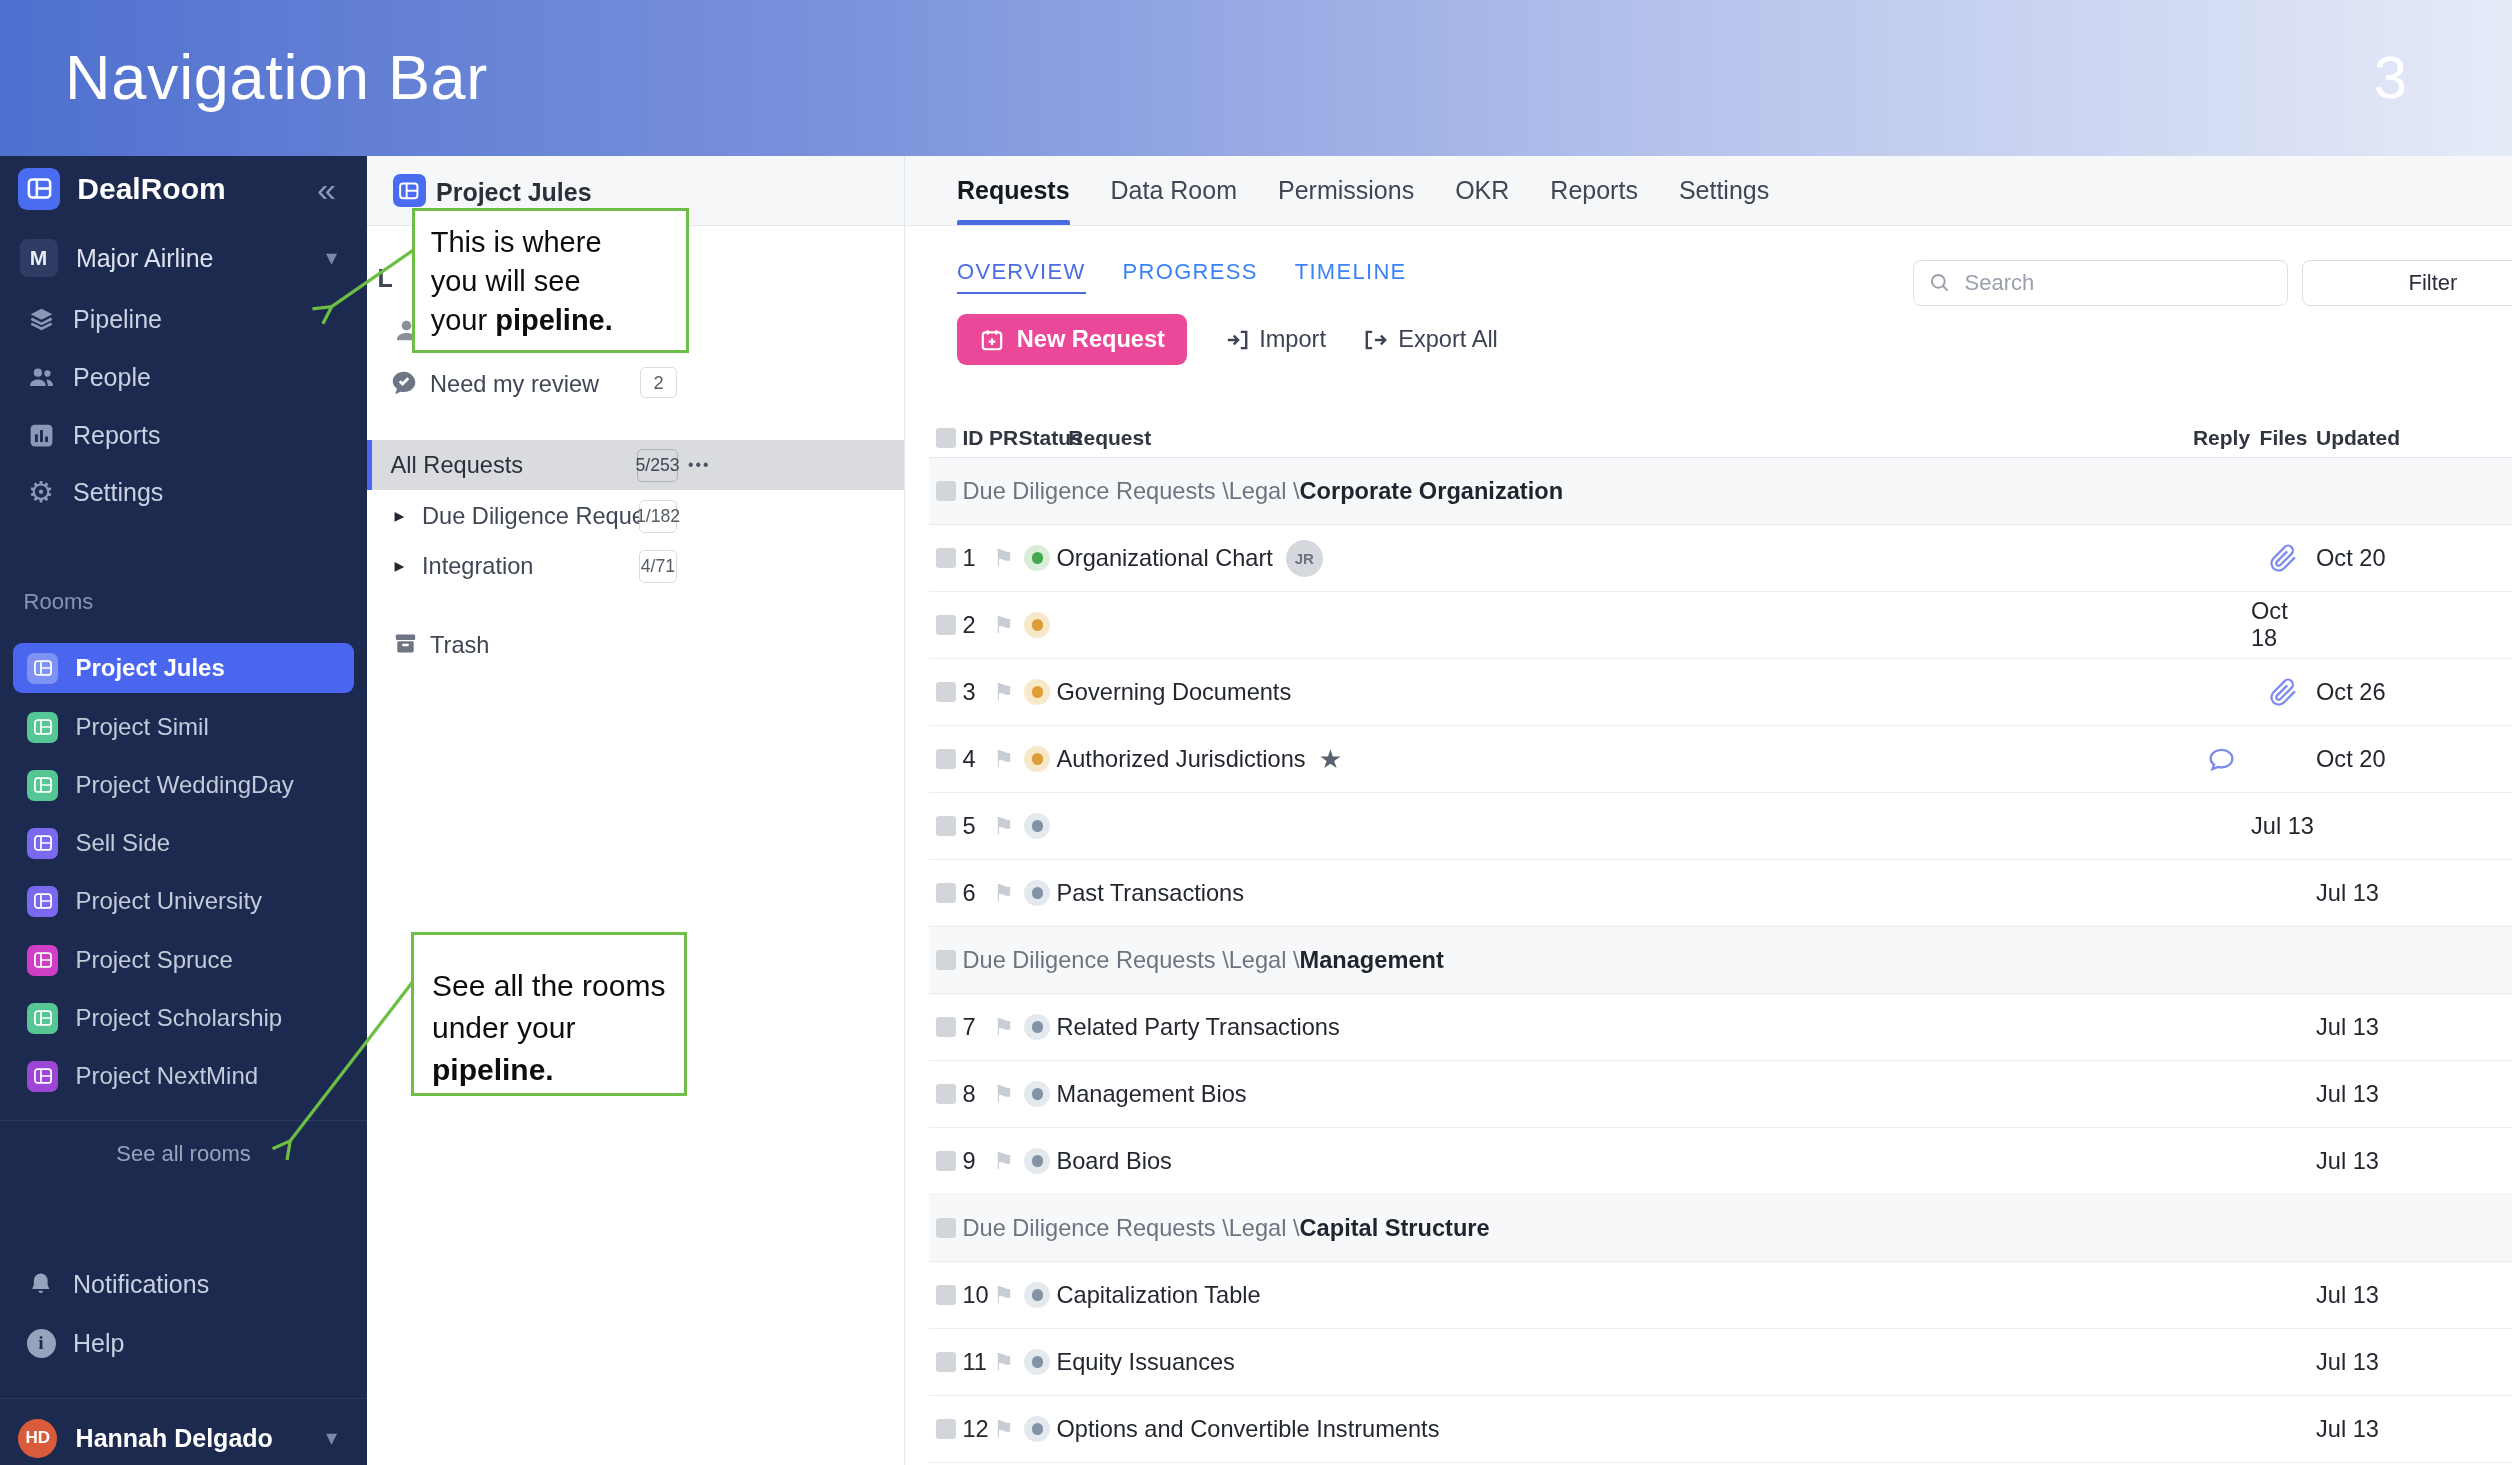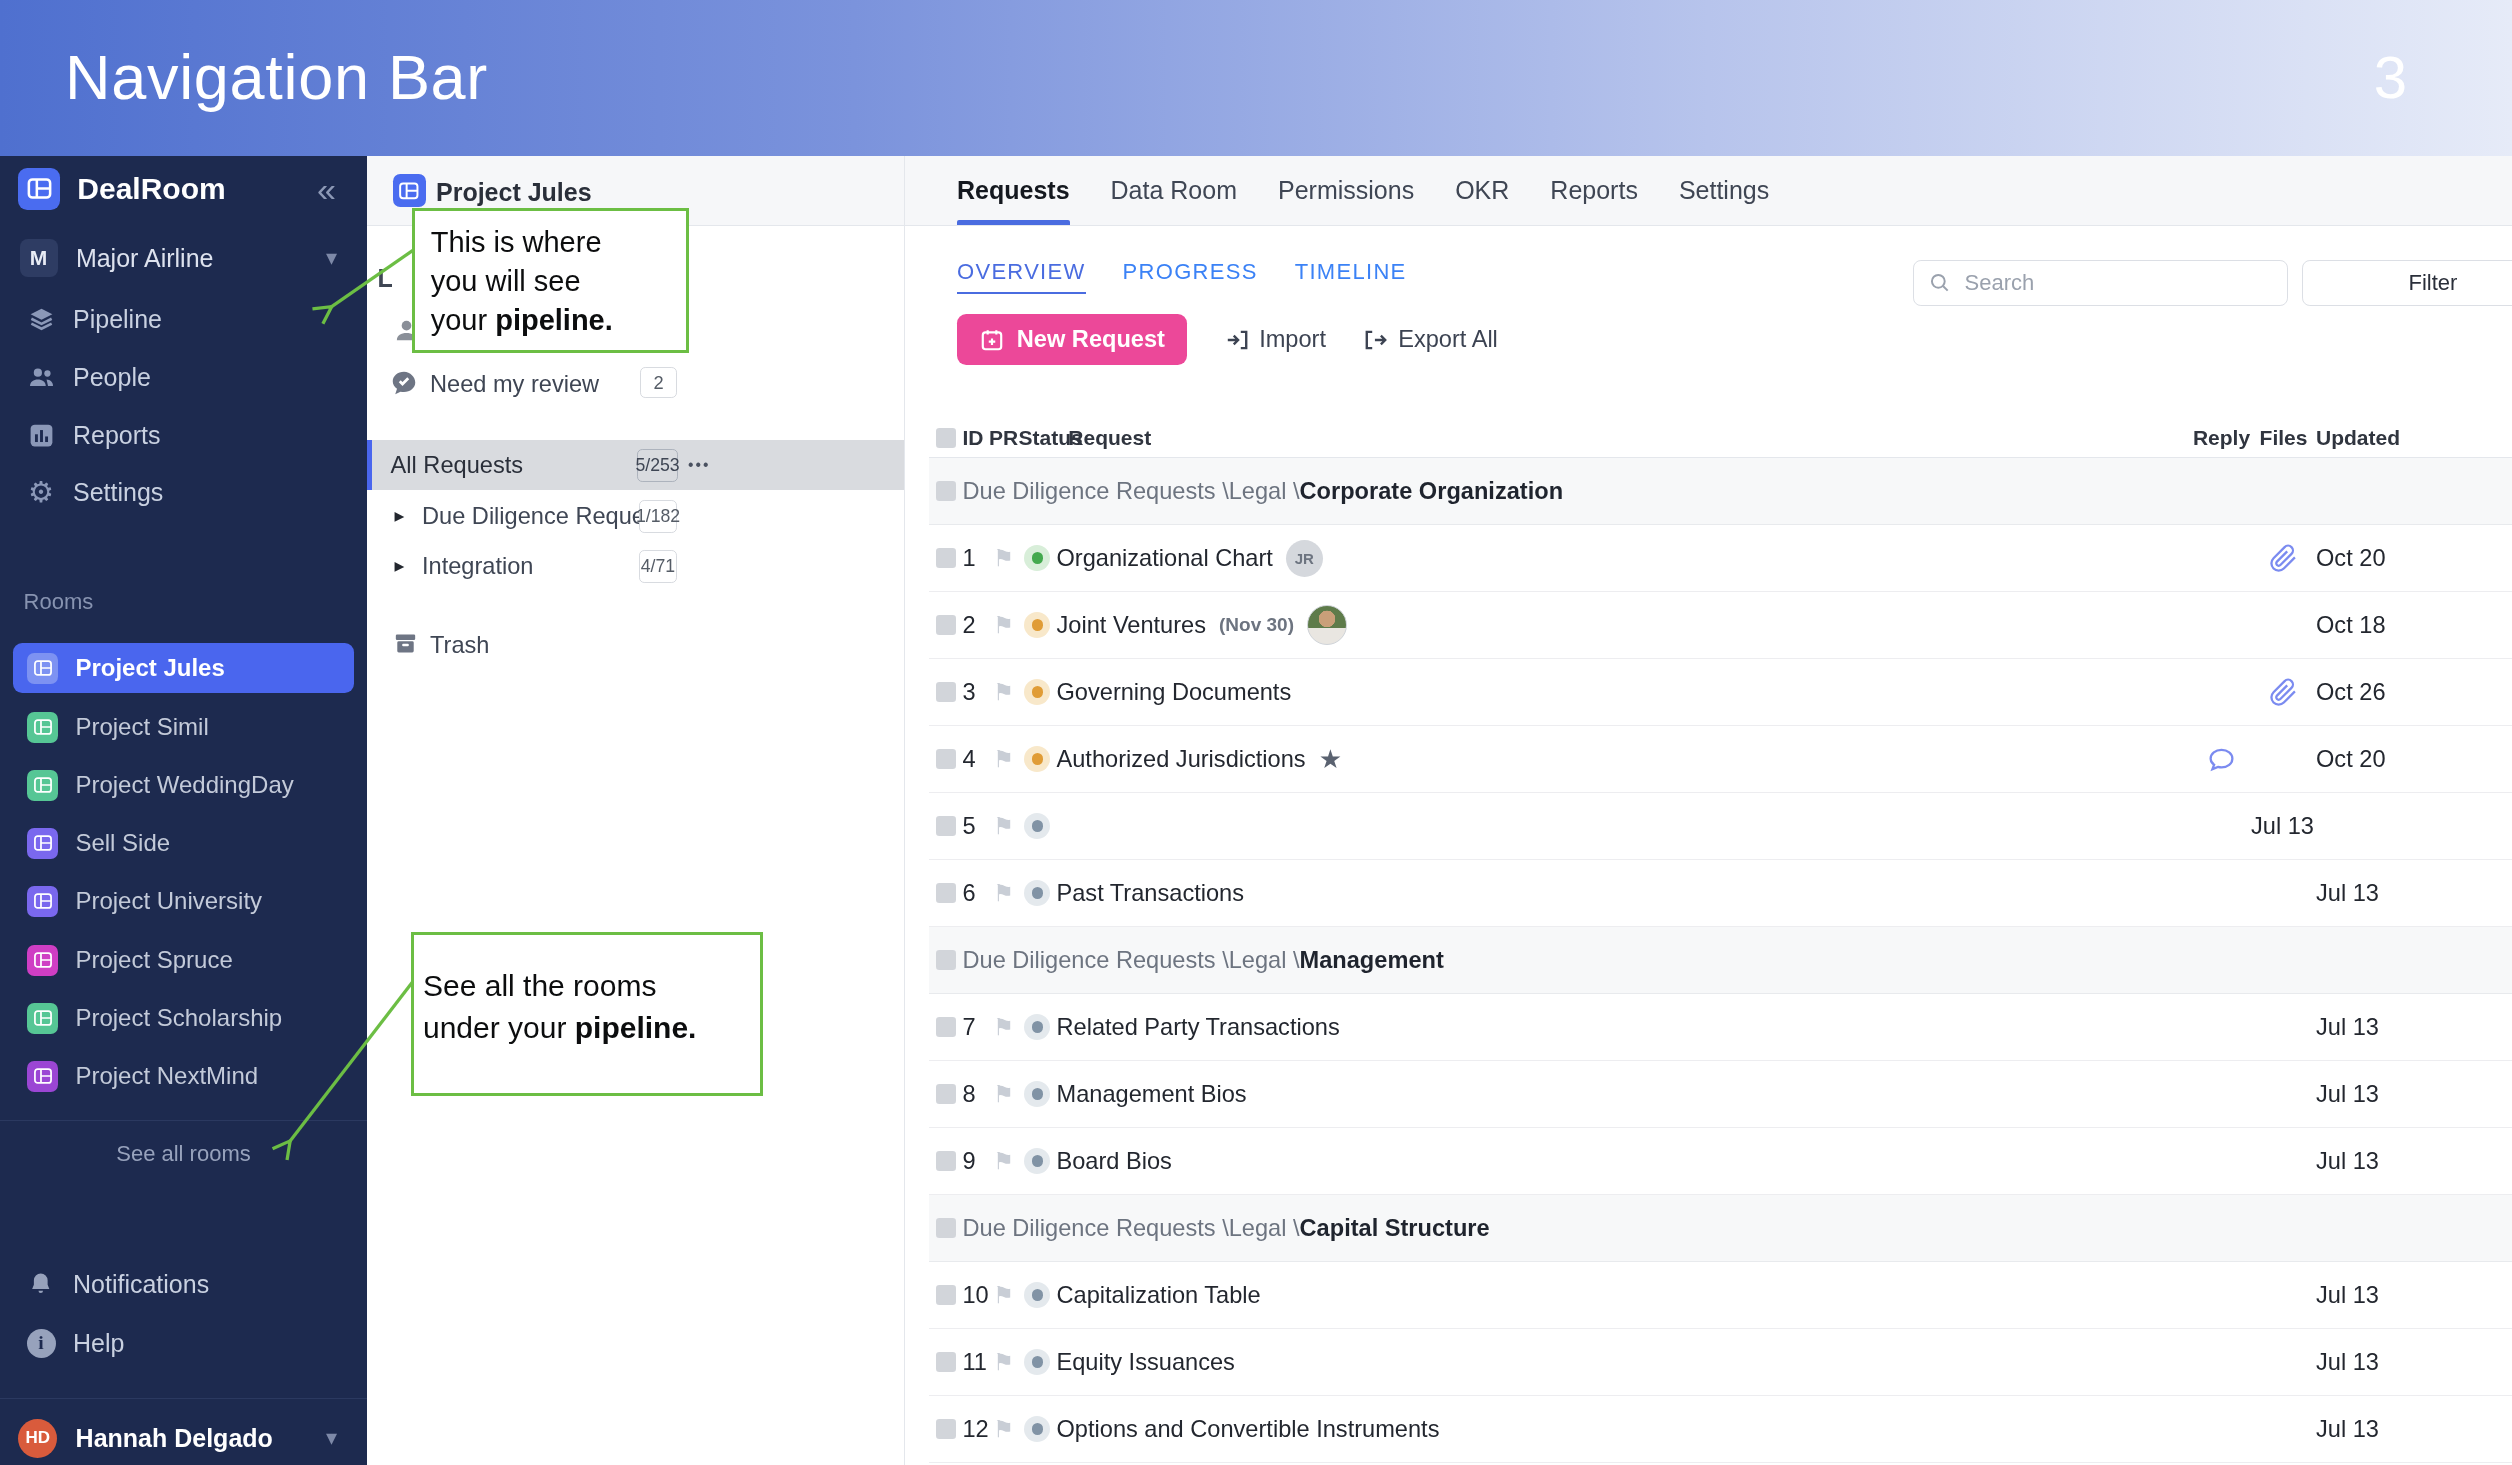--- a/index.html
+++ b/index.html
@@ -115,21 +115,21 @@
   .star{font-size:26px;color:#5a6270;line-height:1;}
   .creply,.cfiles{display:flex;justify-content:center;}
   .cupdated{font-size:23.6px;color:#23272f;}
   .gtext{grid-column:2 / 9;font-size:23.6px;color:#6d7480;}
   .gtext b{color:#1f242e;font-weight:700;}
   
   .overlay{position:absolute;left:0;top:0;z-index:48;pointer-events:none;}
   .callout{position:absolute;background:#fff;border:3.9px solid #6cbe44;box-sizing:border-box;z-index:50;color:#0c0d0e;}
   .callout .txt{white-space:pre-wrap;}
   #callout1{left:412px;top:208px;width:277px;height:145px;padding:11.8px 0 0 15.7px;font-size:29px;line-height:39px;}
-  #callout2{left:411px;top:932px;width:352px;height:164px;padding:30px 0 0 9px;font-size:30px;line-height:42px;}
+  #callout2{left:411px;top:932px;width:276px;height:164px;padding:30px 0 0 18px;font-size:30px;line-height:42px;}
 </style>
 </head>
 <body>
 
 <div id="app">
 
   <div class="banner">
     <div class="banner-title">Navigation Bar</div>
     <div class="banner-num">3</div>
   </div>
@@ -446,25 +446,20 @@
           </div>
           <div class="trow titem">
             <span class="cb"></span>
             <span class="cid">2</span>
             <span class="cflag">⚑</span>
             <span class="cdot">
               <span class="ring s-amber">
                 <span class="core" style="background:#e09c36"></span>
               </span>
             </span>
-            <div class="ctitle">
-              <span>Joint Ventures</span>
-              <span class="due">(Nov 30)</span>
-              <span class="avatar-photo"></span>
-            </div>
             <span class="creply"></span>
             <span class="cfiles"></span>
             <span class="cupdated">Oct 18</span>
           </div>
           <div class="trow titem">
             <span class="cb"></span>
             <span class="cid">3</span>
             <span class="cflag">⚑</span>
             <span class="cdot">
               <span class="ring s-amber">

